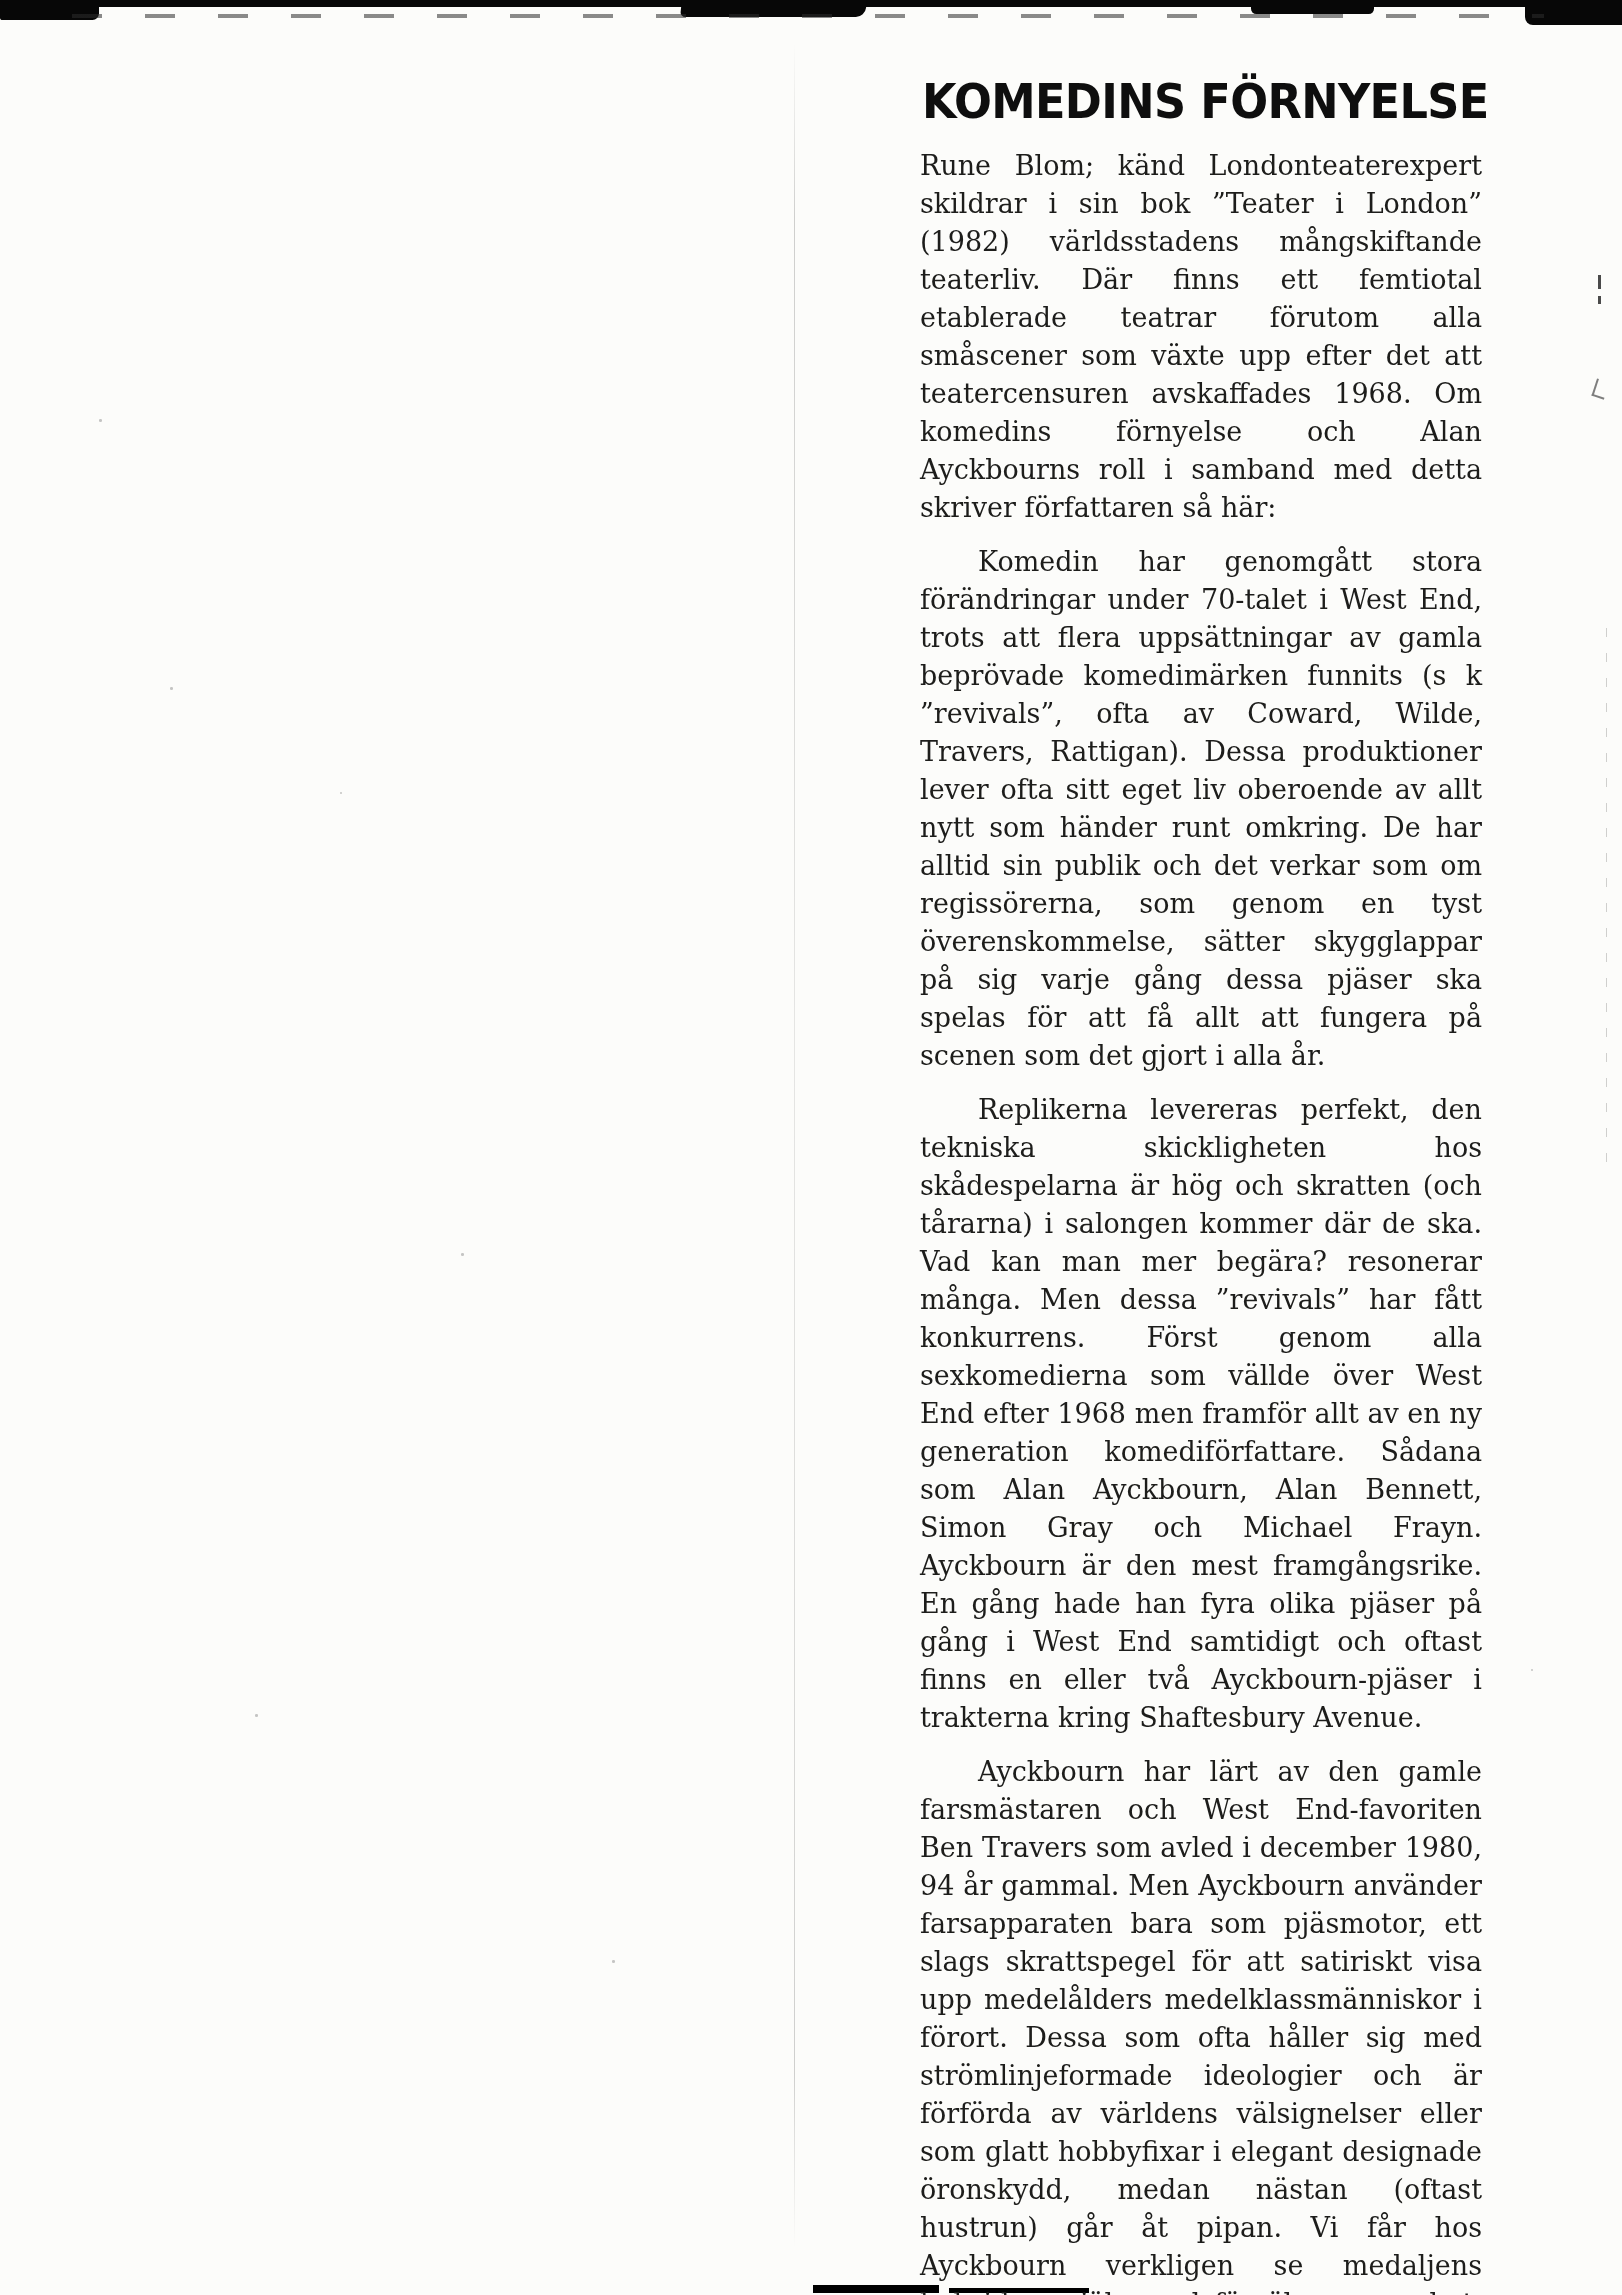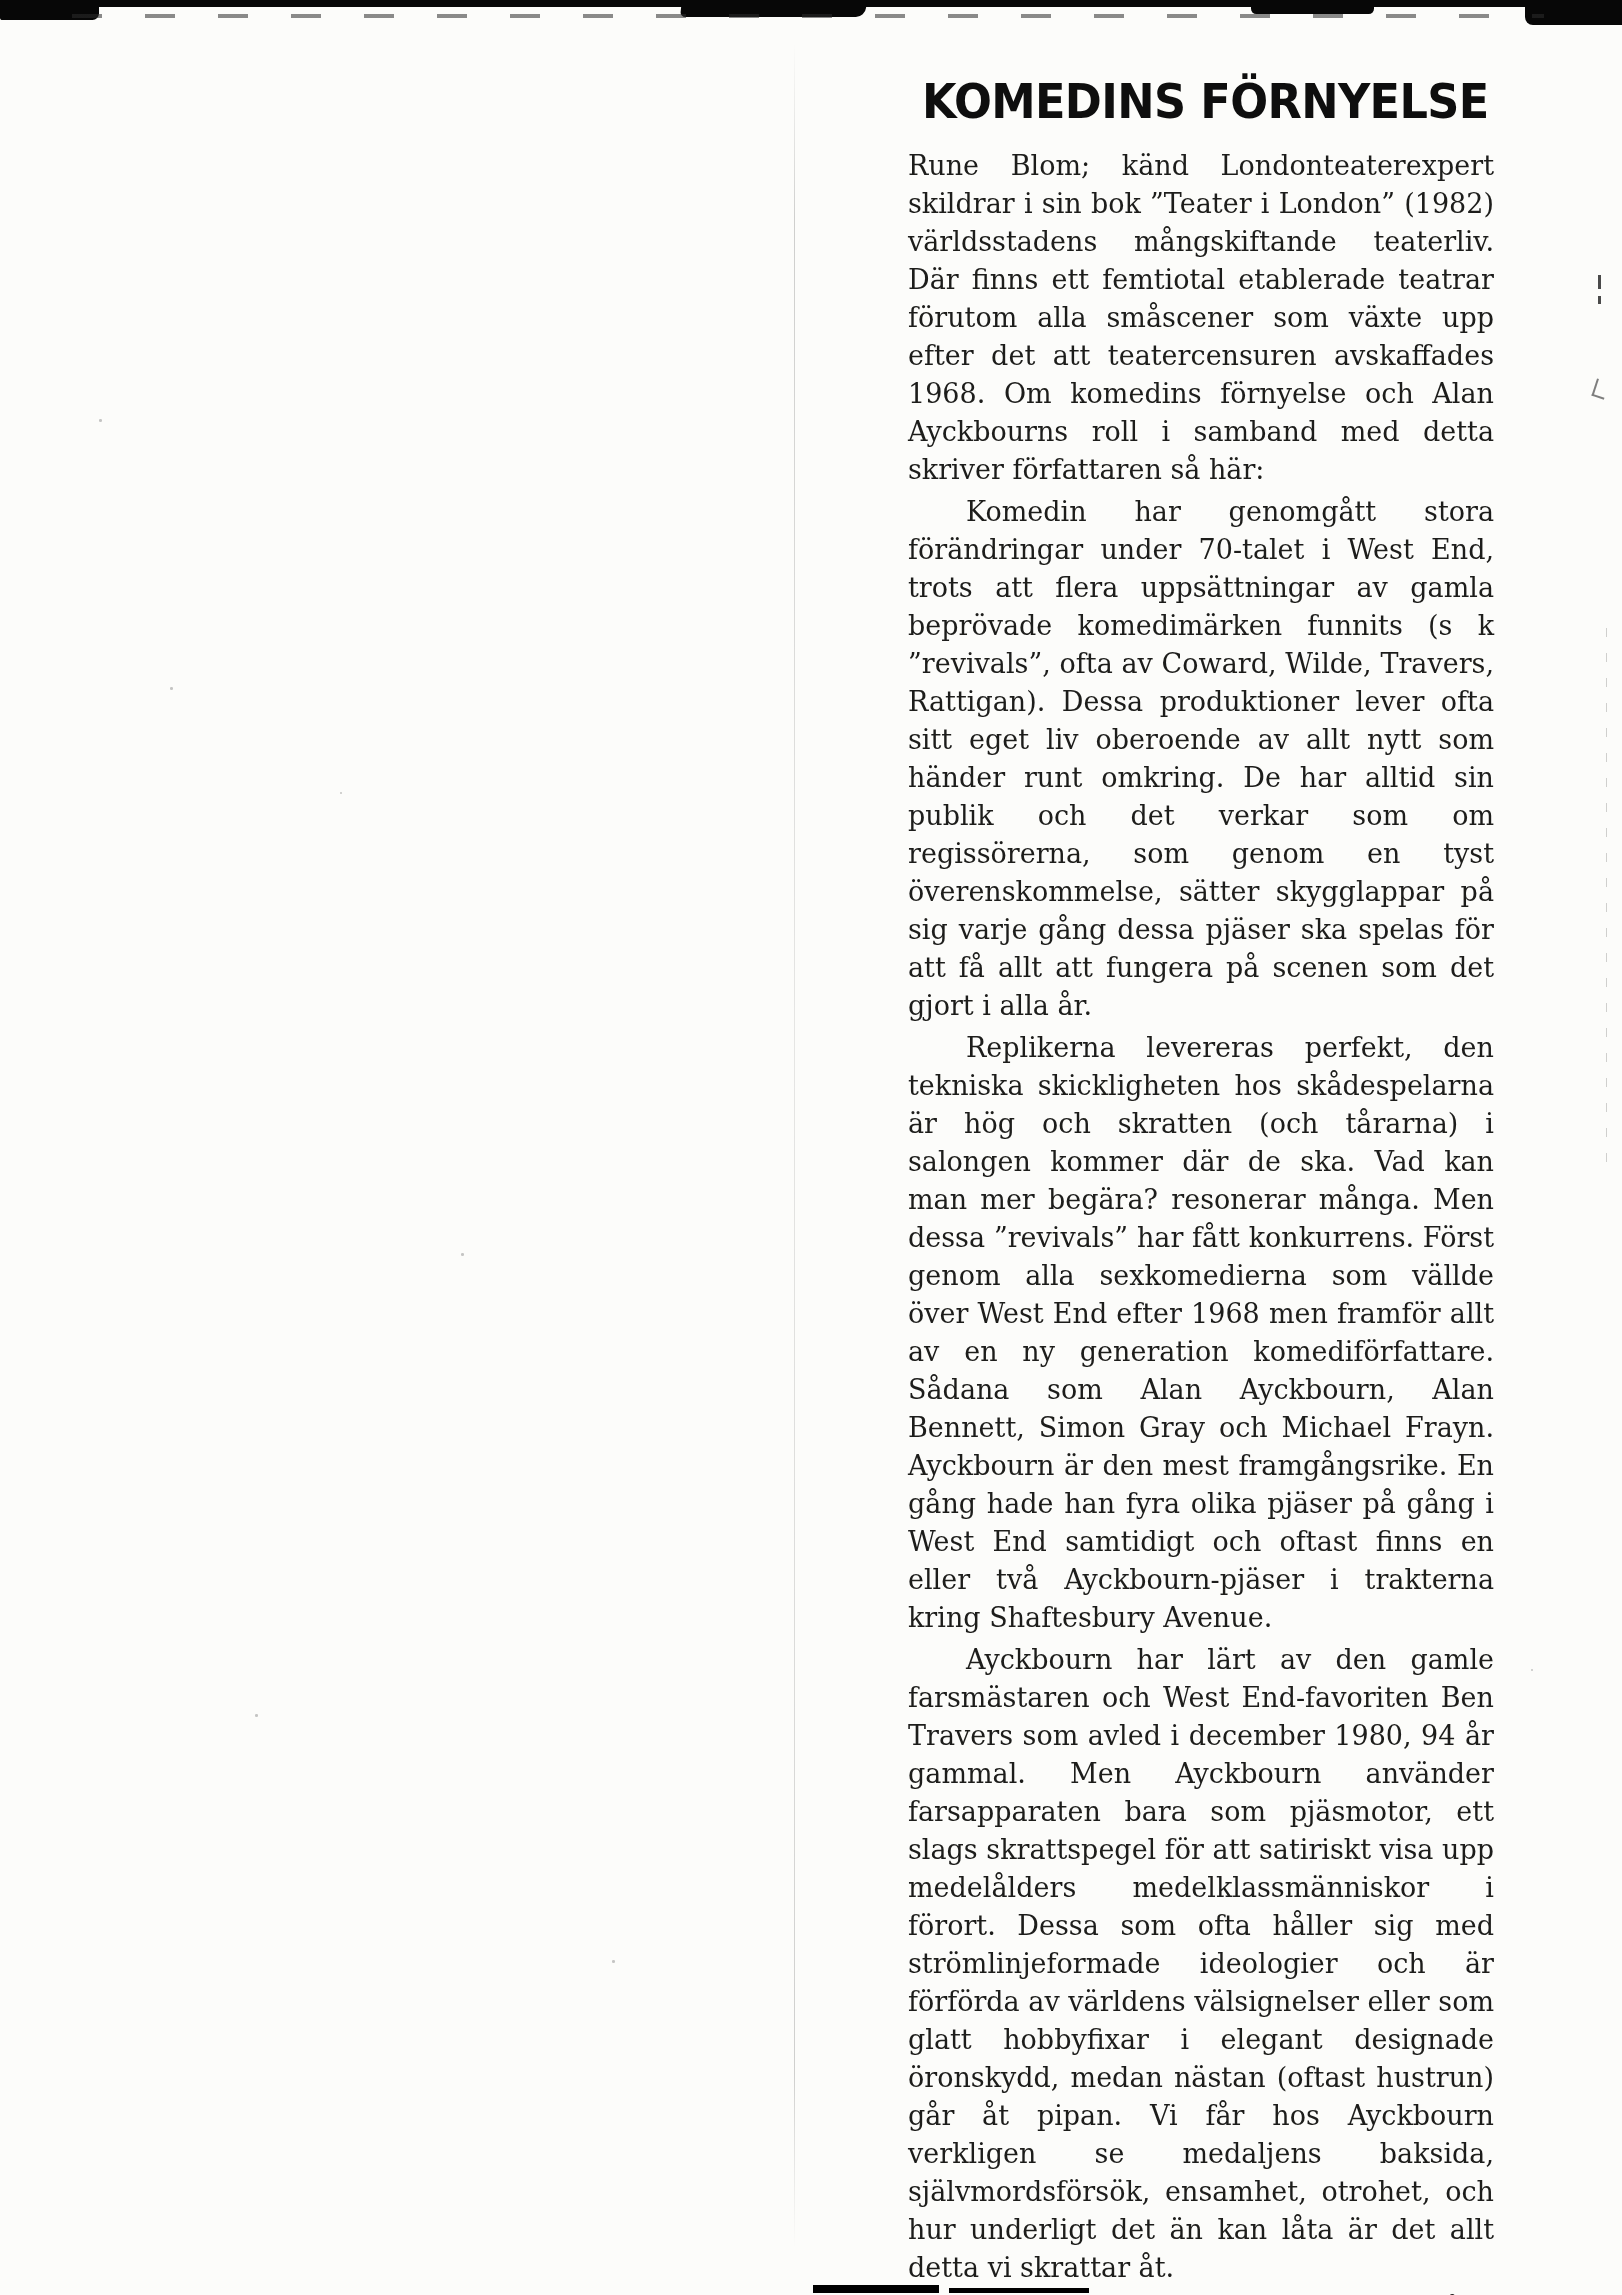--- a/index.html
+++ b/index.html
@@ -26,21 +26,21 @@
     font-size: 48px;
     color: #0e0e0e;
     margin: 0 0 18.3px 0;
     white-space: nowrap;
     letter-spacing: -0.7px;
     transform: scaleX(0.93);
     transform-origin: left center;
     margin-left: 18.3px;
   }
   .column p {
-    margin: 4px;
+    margin: 16px;
     font-size: 27px;
     line-height: 38px;
     text-align: justify;
   }
   .column p.indent { text-indent: 58px; }
 
   
   .art { position: absolute; pointer-events: none; }
   .edge-bar      { left: 0;      top: 0;     width: 1623px; height: 6.5px; background: #070707; }
   .edge-blob-a   { left: 0;      top: 0;     width: 99px;  height: 19.6px; background: #070707; border-radius: 0 0 6.5px 2.6px; }

